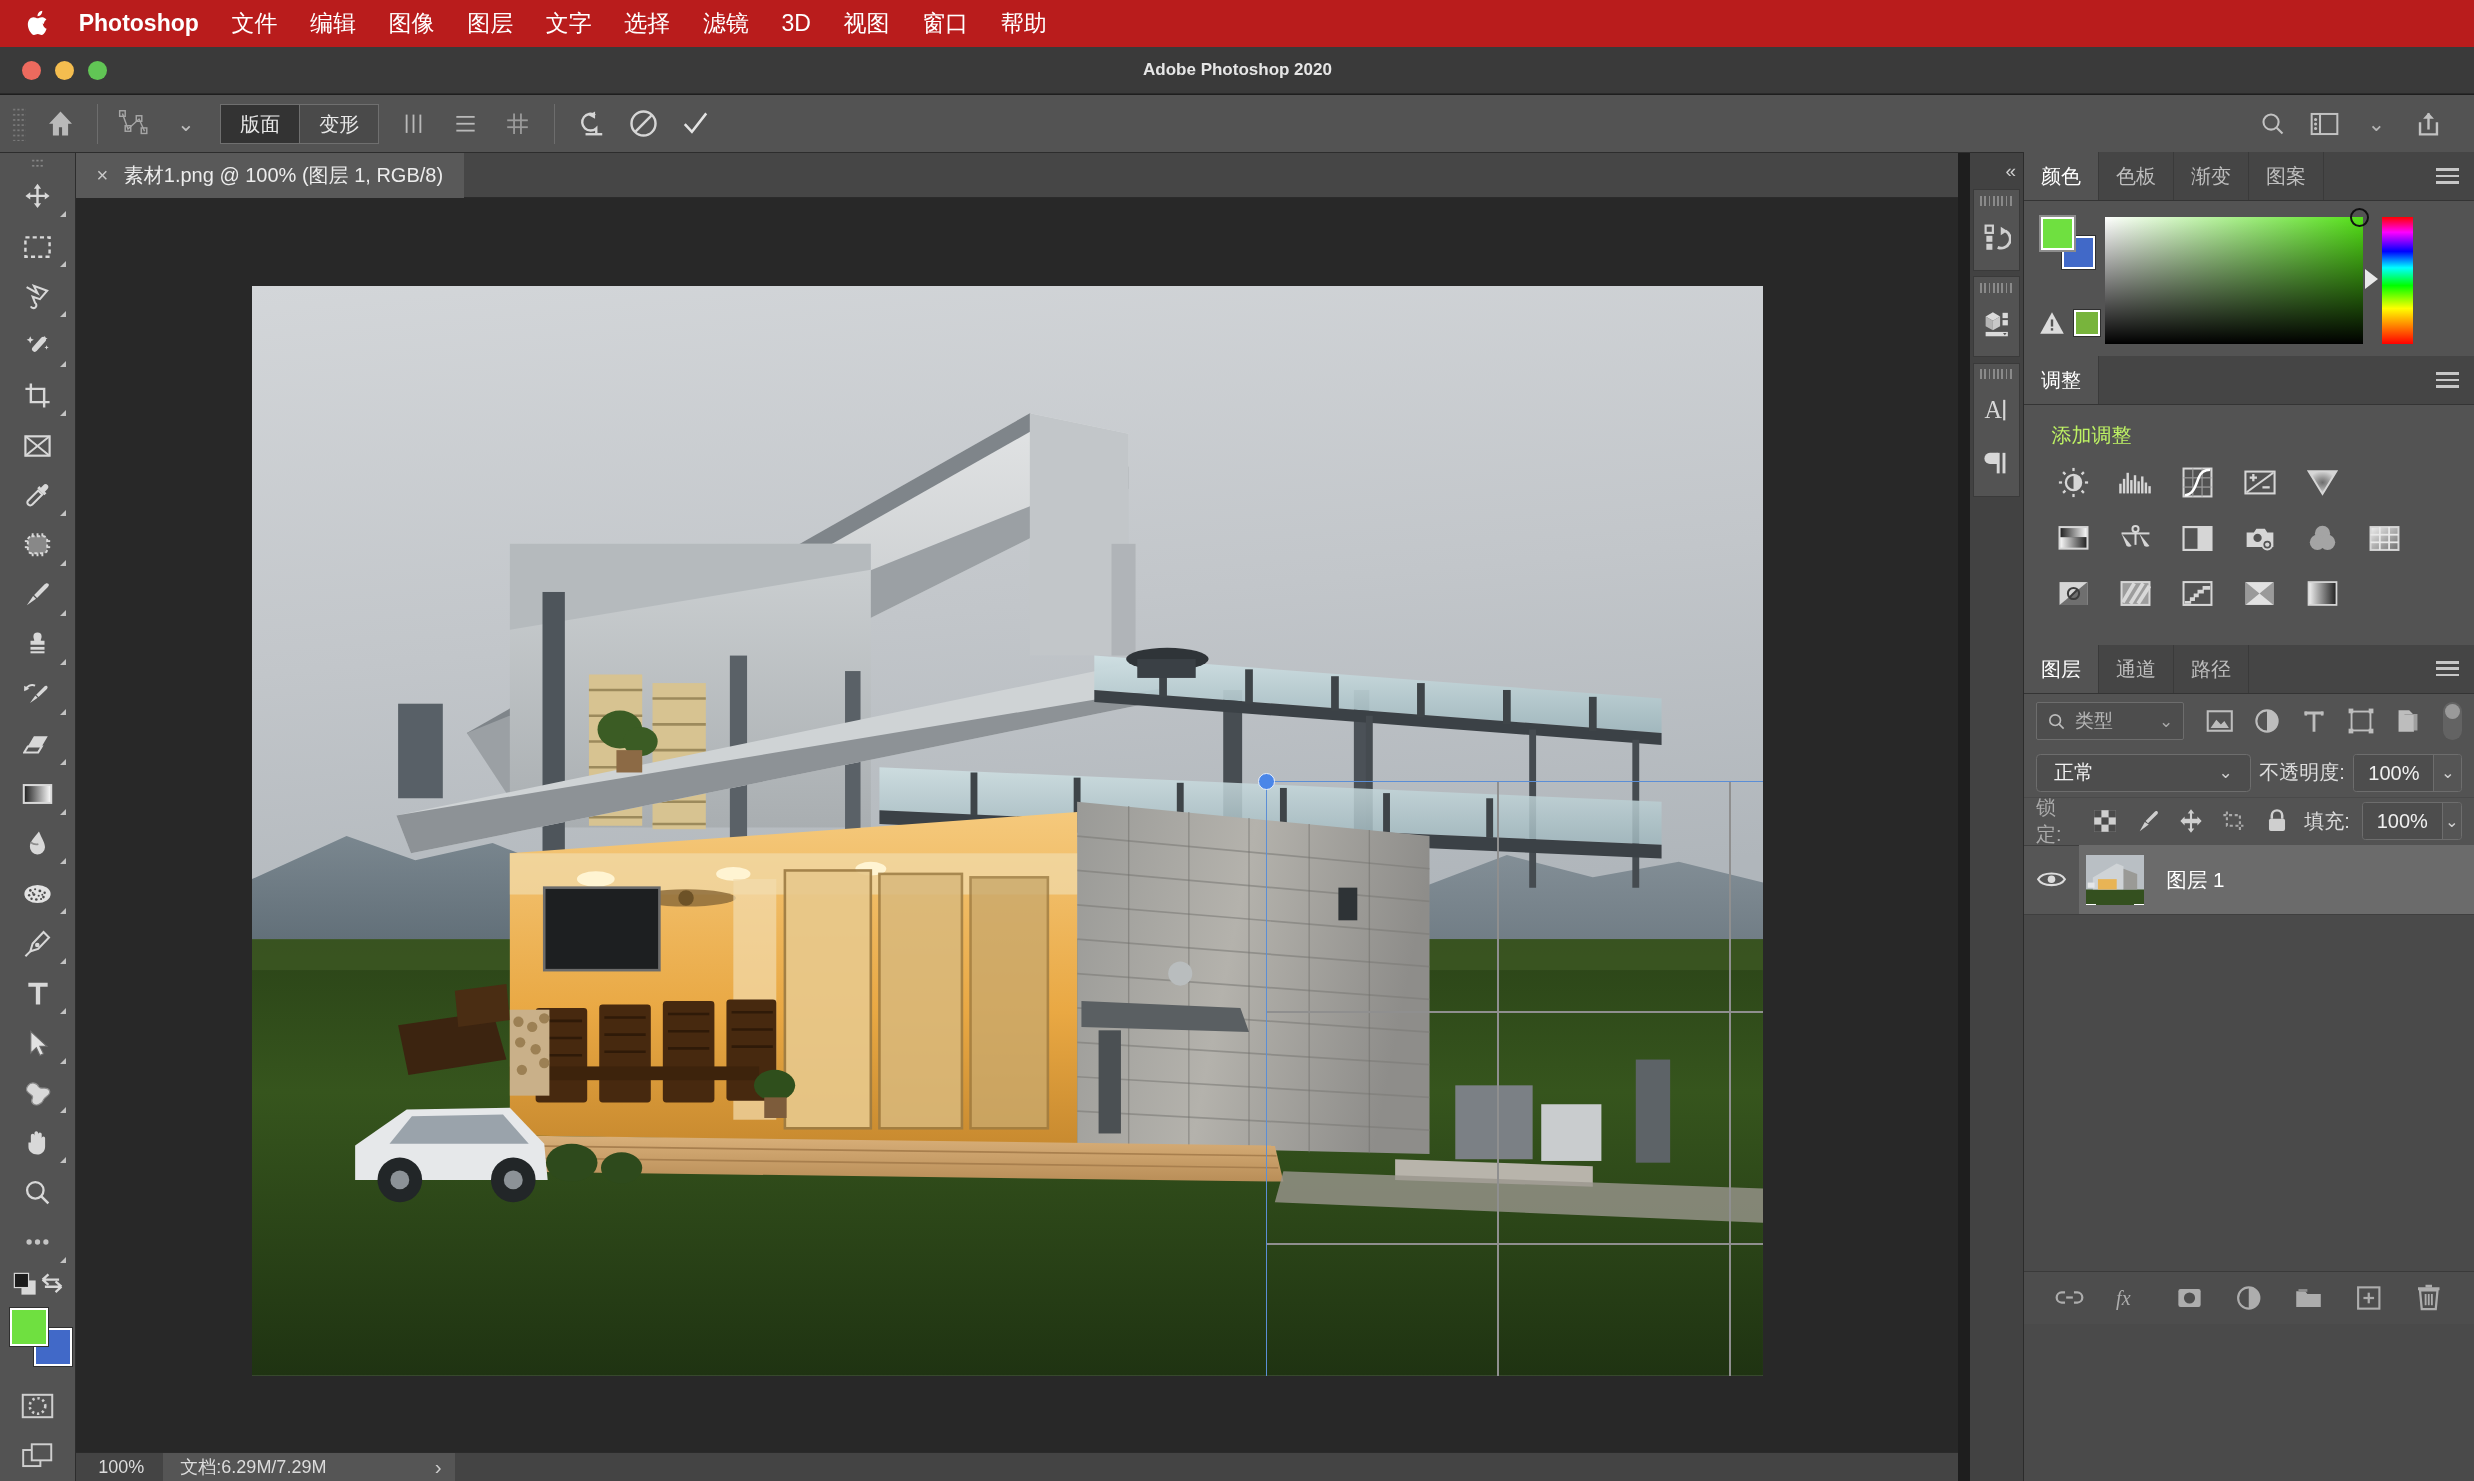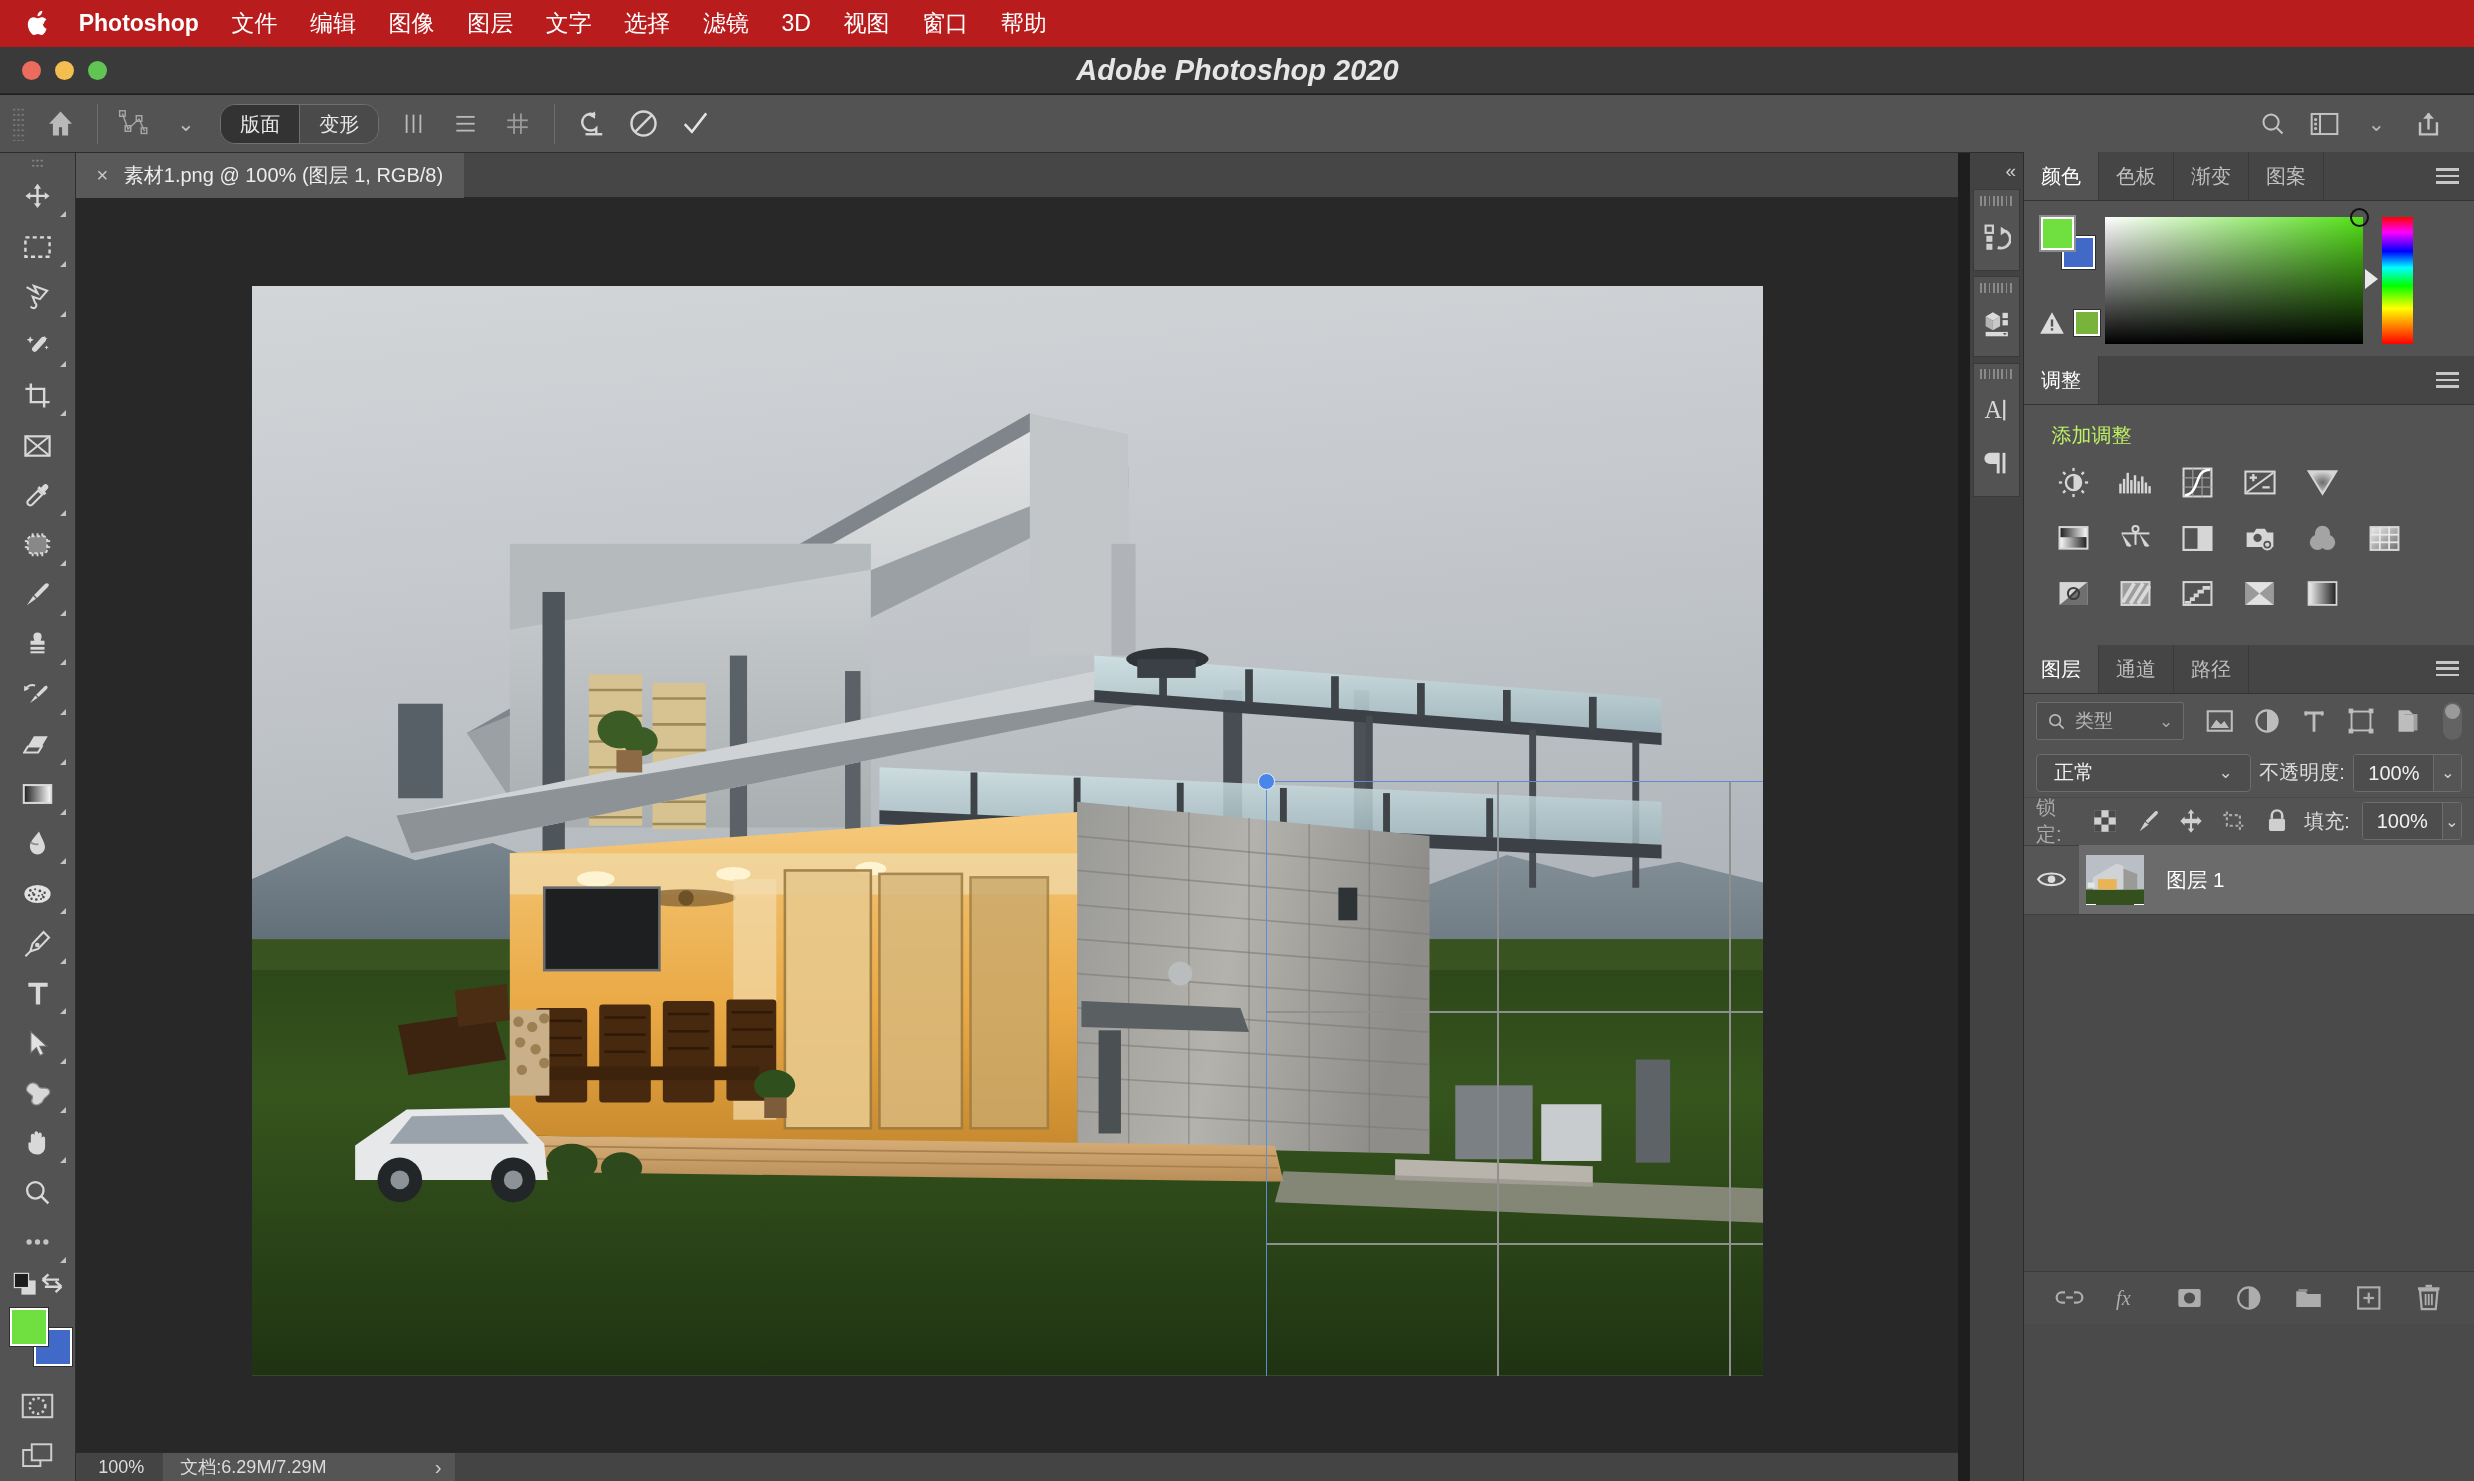--- a/index.html
+++ b/index.html
@@ -26,39 +26,39 @@
   .titlebar {
     position:absolute; left:0; top:47px; width:2475px; height:47px;
     background:#3a3a3a; border-bottom:0.9px solid #2a2a2a;
     display:flex; align-items:center;
   }
   .traffic { display:flex; gap:13.7px; padding-left:22.3px; }
   .tl { width:19px; height:19px; border-radius:50%; }
   .tl.r { background:#ed6a5e; } .tl.y { background:#f4bd4f; } .tl.g { background:#61c555; }
   .win-title {
     position:absolute; left:0; right:0; text-align:center;
-    font-size:29px; font-weight:bold; color:#e6e6e6;font-style:italic;
+    font-size:17px; font-weight:bold; color:#e6e6e6;
   }
 
   
   .optionsbar {
     position:absolute; left:0; top:95px; width:2475px; height:58px;
     background:#535353; border-bottom:0.9px solid #2d2d2d;
     display:flex; align-items:center;
   }
   .grip { width:13.7px; height:34px; margin:0 8.6px 0 12px;
     background-image:radial-gradient(#8a8a8a 0.9px, transparent 1px);
     background-size:4.3px 5.2px; opacity:.75; }
   .ob-btn {
     width:52px; height:48px; display:flex; align-items:center; justify-content:center;
     cursor:pointer;
   }
   .ob-sep { width:0.9px; height:40px; background:#6d6d6d; margin:0 10.3px; }
   .seg {
-    display:flex; border:0.9px solid #6f6f6f; border-radius:15px; overflow:hidden; margin:0 8.6px;
+    display:flex; border:0.9px solid #6f6f6f; border-radius:0; overflow:hidden; margin:0 8.6px;
   }
   .seg div {
     padding:0 19px; height:38px; line-height:38px; font-size:20px; color:#e8e8e8;
     background:#4a4a4a; cursor:pointer;
   }
   .seg div.active { background:#333333; }
   .seg div + div { border-left:0.9px solid #6f6f6f; }
   .ob-right { margin-left:auto; display:flex; align-items:center; padding-right:20.6px; }
 
   

